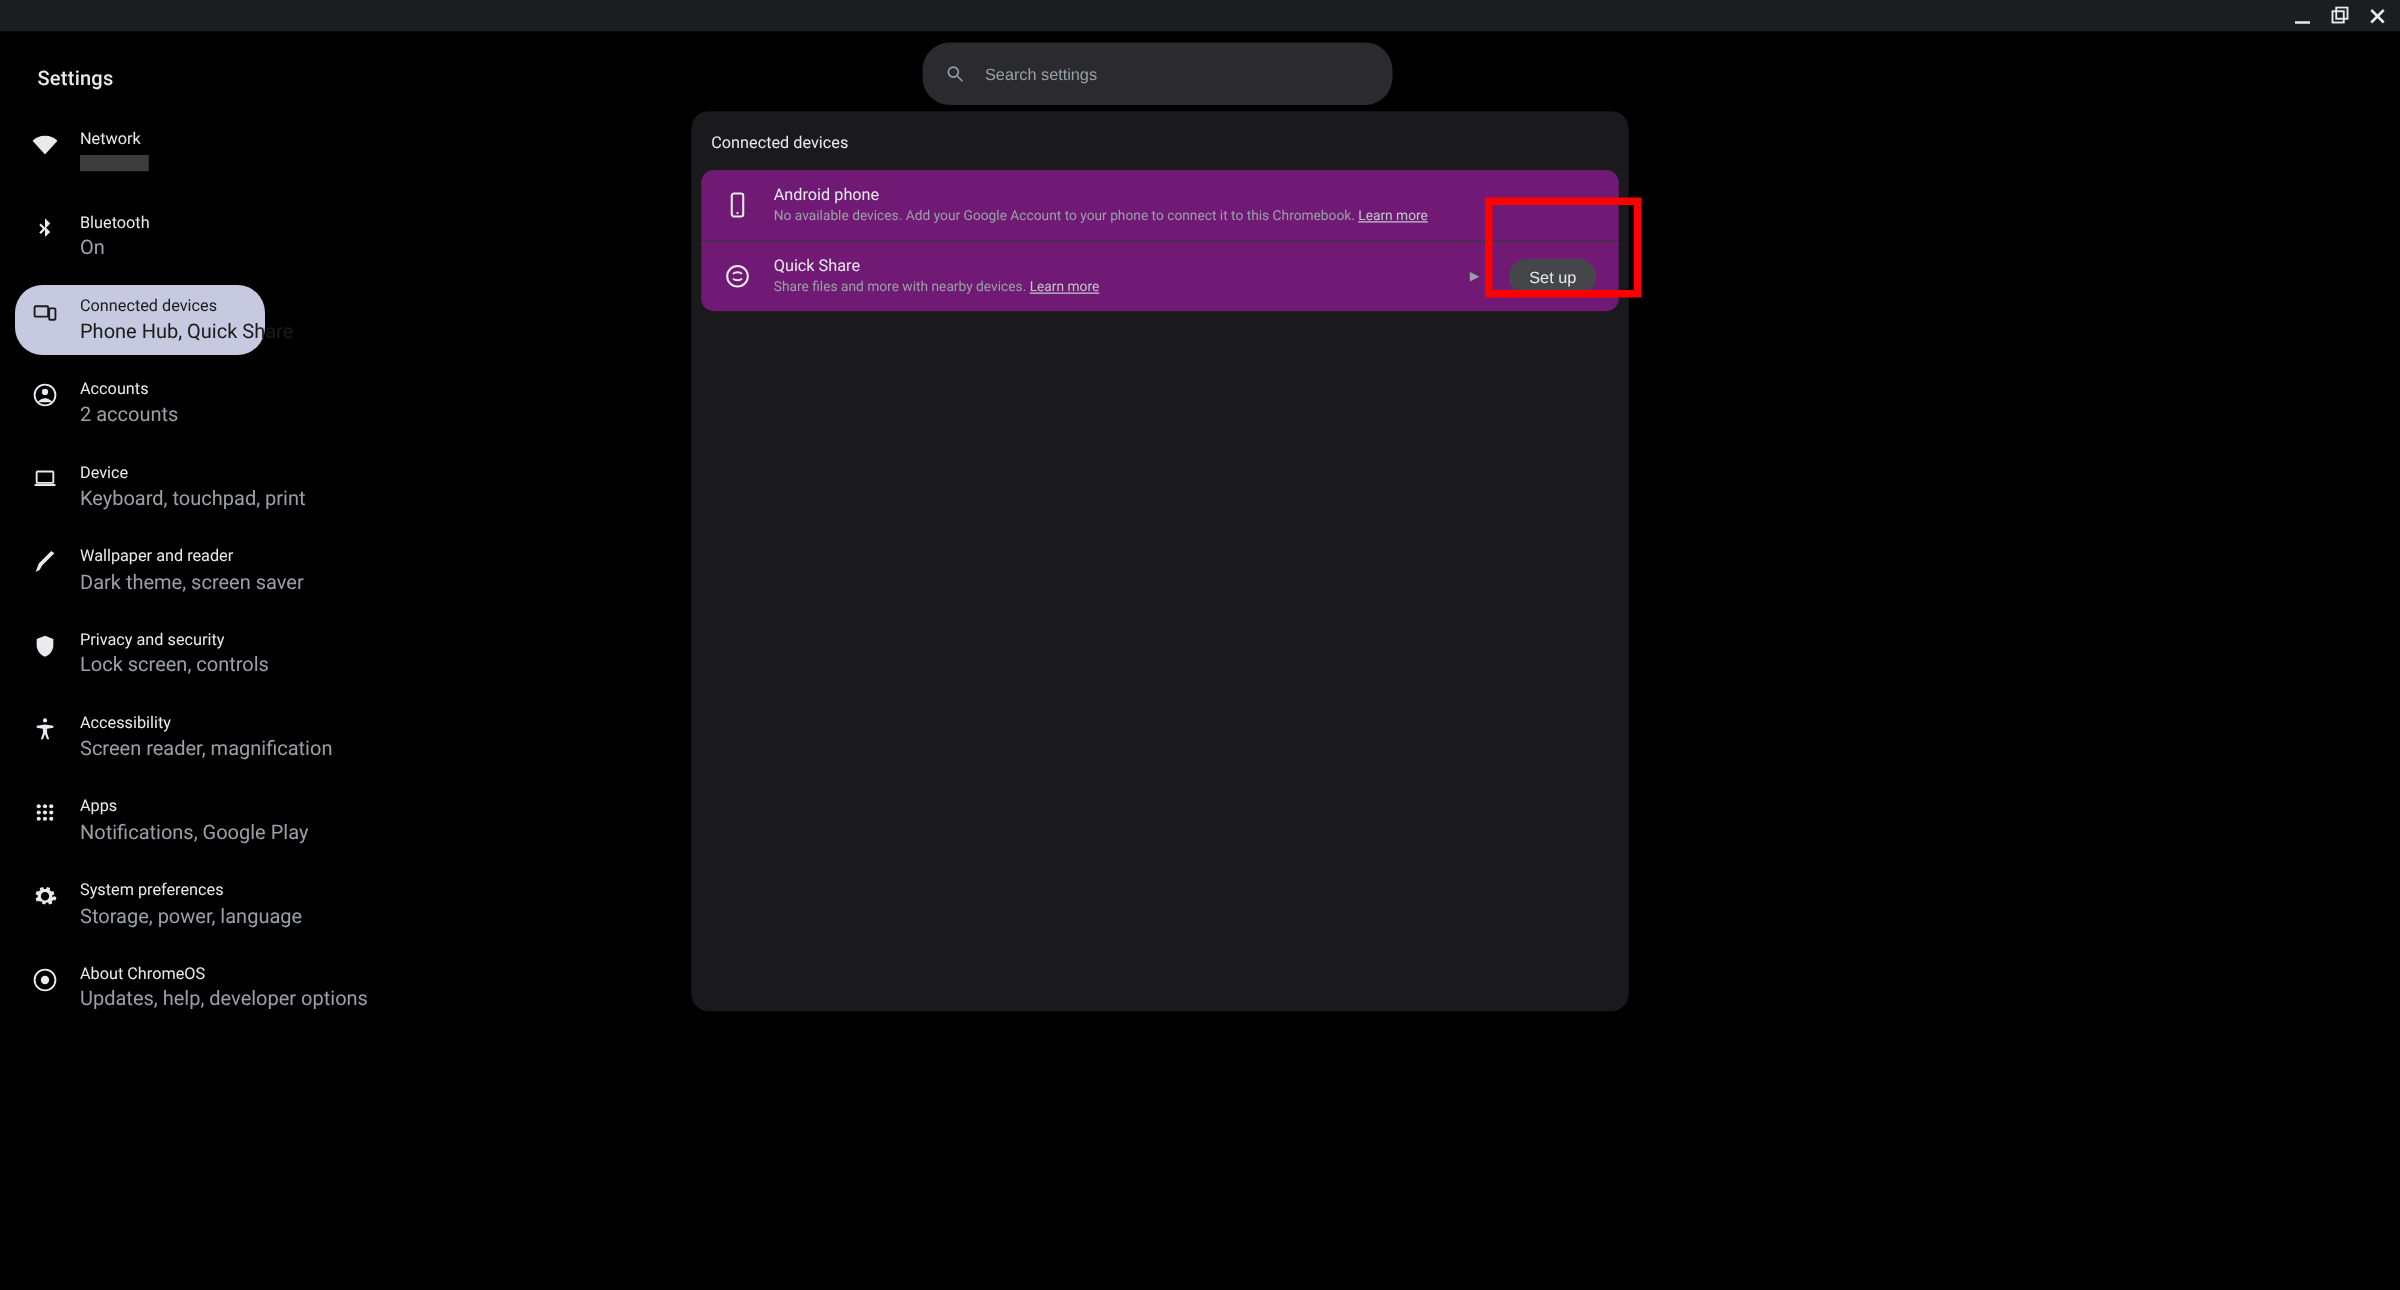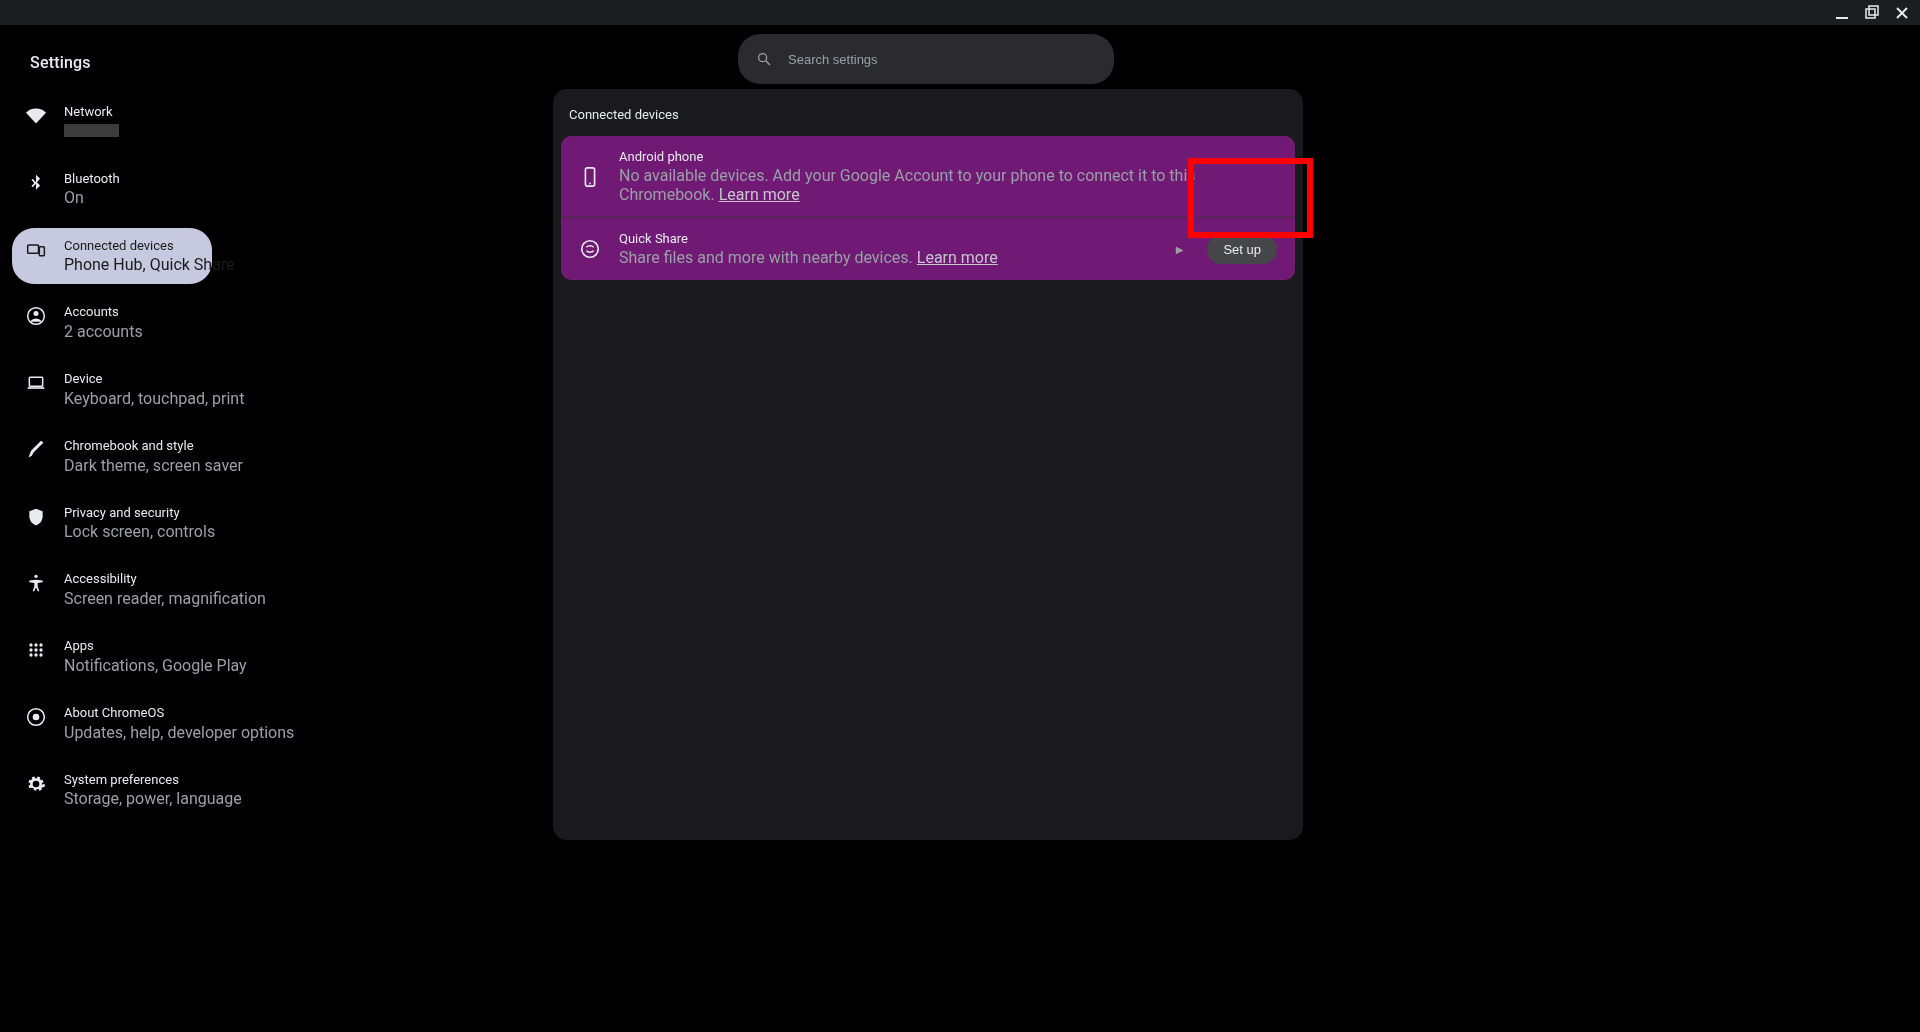--- a/index.html
+++ b/index.html
@@ -34,21 +34,21 @@
   
   .panel { position:absolute; top:64px; left:0; width:750px; background:#1a1a1d; border-radius:14px; padding: 18px 0 560px 0; }
   .panel-title { font-size:13px; color:#e8eaed; padding: 0 16px 14px 16px; }
   
   .card { background:#701a75; margin: 0 8px; border-radius:10px; overflow:hidden; }
   .row { display:flex; align-items:center; padding: 13px 18px; gap:18px; position:relative; }
   .row + .row { border-top:1px solid #35363a; }
   .row-icon { width:22px; height:22px; flex-shrink:0; color:#e8eaed; display:flex; align-items:center; justify-content:center; }
   .row-body { flex:1; display:flex; flex-direction:column; gap:2px; }
   .row-title { font-size:13px; color:#e8eaed; }
-  .row-sub { font-size:16px; color:#9aa0a6; }
+  .row-sub { font-size:11px; color:#9aa0a6; }
   .row-sub a, .row-sub .lm { color:#c4c7ca; text-decoration:underline; cursor:pointer; }
   .chev { color:#9aa0a6; font-size:10px; margin-right:6px; }
   .btn-setup { background:#45464a; color:#e8eaed; border:none; border-radius:16px; padding:7px 16px; font-size:13px; cursor:pointer; }
   
   .highlight-box { position:absolute; border:6px solid #ff0000; pointer-events:none; }
   
   svg { width:100%; height:100%; }
 </style>
 </head>
 <body>
@@ -153,21 +153,21 @@
       </div>
 
       <div class="nav-group">
         <div class="nav-item">
           <span class="nav-icon">
               <svg viewBox="0 0 24 24">
                 <path fill="currentColor" d="M3 21l4-2 2-4L21 3l-3-2L6 13l-3 8zm15-15l2 2M5 17l2 2"></path>
               </svg>
             </span>
           <div class="nav-texts">
-            <span class="nav-label">Chromebook and style</span>
+            <span class="nav-label">Wallpaper and reader</span>
             <span class="nav-sub">Dark theme, screen saver</span>
           </div>
         </div>
       </div>
 
       <div class="nav-group">
         <div class="nav-item">
           <span class="nav-icon">
               <svg viewBox="0 0 24 24">
                 <path fill="currentColor" d="M12 2l8 3v6c0 5-3.5 9.5-8 11-4.5-1.5-8-6-8-11V5l8-3z"></path>
@@ -214,41 +214,41 @@
             <span class="nav-label">Apps</span>
             <span class="nav-sub">Notifications, Google Play</span>
           </div>
         </div>
       </div>
 
       <div class="nav-group">
         <div class="nav-item">
           <span class="nav-icon">
               <svg viewBox="0 0 24 24">
+                <path fill="currentColor" d="M12 8a4 4 0 100 8 4 4 0 000-8zm9 4l2 1-1 3-2-.5a8 8 0 01-1.5 1.5l.5 2-3 1-1-2h-2l-1 2-3-1 .5-2A8 8 0 016 16.5L4 17l-1-3 2-1v-2l-2-1 1-3 2 .5A8 8 0 017.5 6L7 4l3-1 1 2h2l1-2 3 1-.5 2A8 8 0 0118 7.5l2-.5 1 3-2 1v2z"></path>
+              </svg>
+            </span>
+          <div class="nav-texts">
+            <span class="nav-label">System preferences</span>
+            <span class="nav-sub">Storage, power, language</span>
+          </div>
+        </div>
+      </div>
+
+      <div class="nav-group">
+        <div class="nav-item">
+          <span class="nav-icon">
+              <svg viewBox="0 0 24 24">
                 <circle cx="12" cy="12" r="10" fill="none" stroke="currentColor" stroke-width="1.8"></circle>
                 <circle cx="12" cy="12" r="4" fill="currentColor"></circle>
               </svg>
             </span>
           <div class="nav-texts">
             <span class="nav-label">About ChromeOS</span>
             <span class="nav-sub">Updates, help, developer options</span>
-          </div>
-        </div>
-      </div>
-
-      <div class="nav-group">
-        <div class="nav-item">
-          <span class="nav-icon">
-              <svg viewBox="0 0 24 24">
-                <path fill="currentColor" d="M12 8a4 4 0 100 8 4 4 0 000-8zm9 4l2 1-1 3-2-.5a8 8 0 01-1.5 1.5l.5 2-3 1-1-2h-2l-1 2-3-1 .5-2A8 8 0 016 16.5L4 17l-1-3 2-1v-2l-2-1 1-3 2 .5A8 8 0 017.5 6L7 4l3-1 1 2h2l1-2 3 1-.5 2A8 8 0 0118 7.5l2-.5 1 3-2 1v2z"></path>
-              </svg>
-            </span>
-          <div class="nav-texts">
-            <span class="nav-label">System preferences</span>
-            <span class="nav-sub">Storage, power, language</span>
           </div>
         </div>
       </div>
 
     </div>
   </div>
 
   <div class="right">
     <div class="searchbar">
       <span style="width:16px;height:16px;color:#9aa0a6"><svg viewBox="0 0 24 24">

